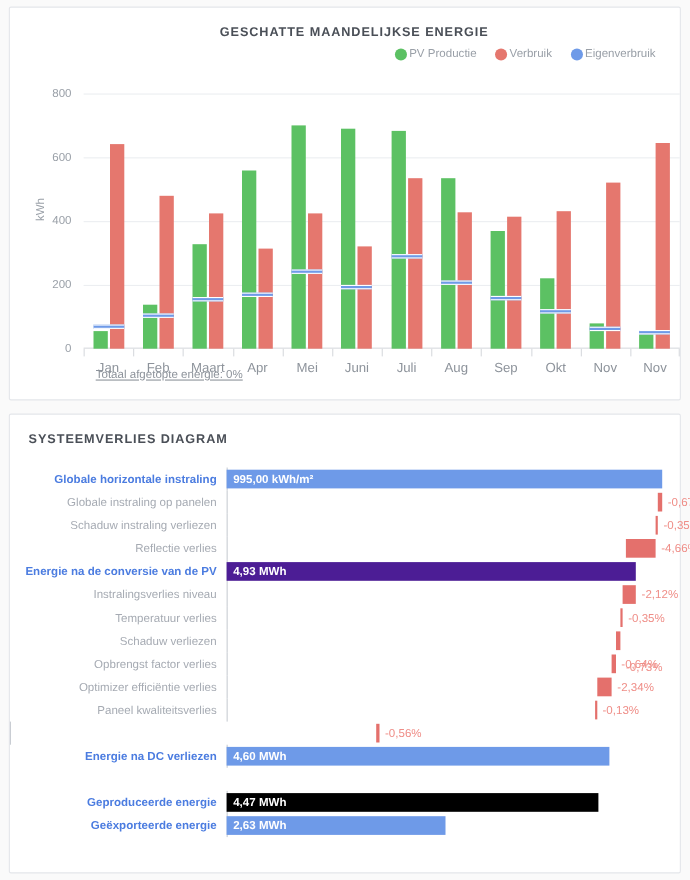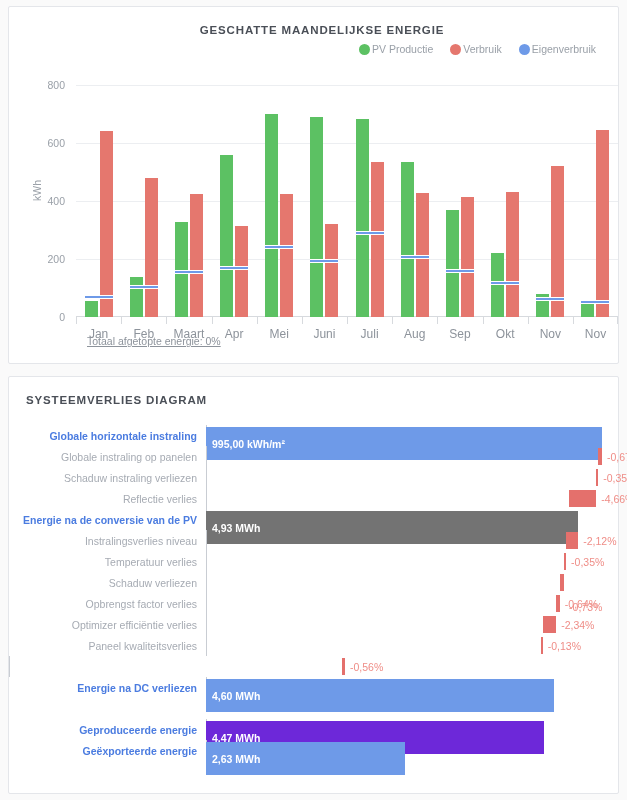--- a/index.html
+++ b/index.html
@@ -87,21 +87,21 @@
   .loss-row { position: relative; height: 21px; display: flex; align-items: center; }
   .loss-label {
     width: 197px; text-align: right; padding-right: 9px;
     font-size: 10.5px; white-space: nowrap; overflow: hidden;
   }
   .loss-label.major { color: #4b7ce0; font-weight: 700; }
   .loss-label.minor { color: #a6abb3; }
   .loss-track { position: relative; flex: 1; height: 21px; margin-right: 14px; }
   .axis-vline { position: absolute; left: 0; top: 0; width: 1px; height: 21px; background: #c9cdd3; }
   .gain-bar {
-    position: absolute; top: 2px; height: 33px;
+    position: absolute; top: 2px; height: 17px;
     background: #6e9ae8; display: flex; align-items: center;
   }
   .gain-text {
     color: #fff; font-size: 10.5px; font-weight: 700;
     padding-left: 6px; white-space: nowrap;
   }
   .loss-bar { position: absolute; top: 2px; height: 17px; background: #e4706c; }
   .loss-text {
     position: absolute; top: 50%; transform: translateY(-50%);
     font-size: 10.5px; color: #ef8d87; white-space: nowrap;
@@ -296,21 +296,21 @@
           <div class="loss-track">
             <div class="axis-vline"></div>
             <div class="loss-bar" style="left: 363.385px; width: 26.7577px; background: rgb(228, 112, 108);"></div>
             <span class="loss-text" style="left: 395.143px; color: rgb(239, 141, 135);">-4,66%</span>
           </div>
         </div>
         <div class="loss-row">
           <div class="loss-label major">Energie na de conversie van de PV</div>
           <div class="loss-track">
             <div class="axis-vline"></div>
-            <div class="gain-bar" style="left: 0px; width: 372.24px; background: #737373;">
+            <div class="gain-bar" style="left: 0px; width: 372.24px; background: #4c1d95;">
               <span class="gain-text">4,93 MWh</span>
             </div>
           </div>
         </div>
         <div class="loss-row">
           <div class="loss-label minor">Instralingsverlies niveau</div>
           <div class="loss-track">
             <div class="axis-vline"></div>
             <div class="loss-bar" style="left: 360.067px; width: 12.173px; background: rgb(228, 112, 108);"></div>
             <span class="loss-text" style="left: 377.24px; color: rgb(239, 141, 135);">-2,12%</span>
@@ -371,21 +371,21 @@
               <span class="gain-text">4,60 MWh</span>
             </div>
           </div>
         </div>
         <div class="loss-row">
         </div>
         <div class="loss-row">
           <div class="loss-label major">Geproduceerde energie</div>
           <div class="loss-track">
             <div class="axis-vline"></div>
-            <div class="gain-bar" style="left: 0px; width: 337.788px; background: #6d28d9;">
+            <div class="gain-bar" style="left: 0px; width: 337.788px; background: #000000;">
               <span class="gain-text">4,47 MWh</span>
             </div>
           </div>
         </div>
         <div class="loss-row">
           <div class="loss-label major">Geëxporteerde energie</div>
           <div class="loss-track">
             <div class="axis-vline"></div>
             <div class="gain-bar" style="left: 0px; width: 198.792px; background: rgb(110, 154, 232);">
               <span class="gain-text">2,63 MWh</span>

